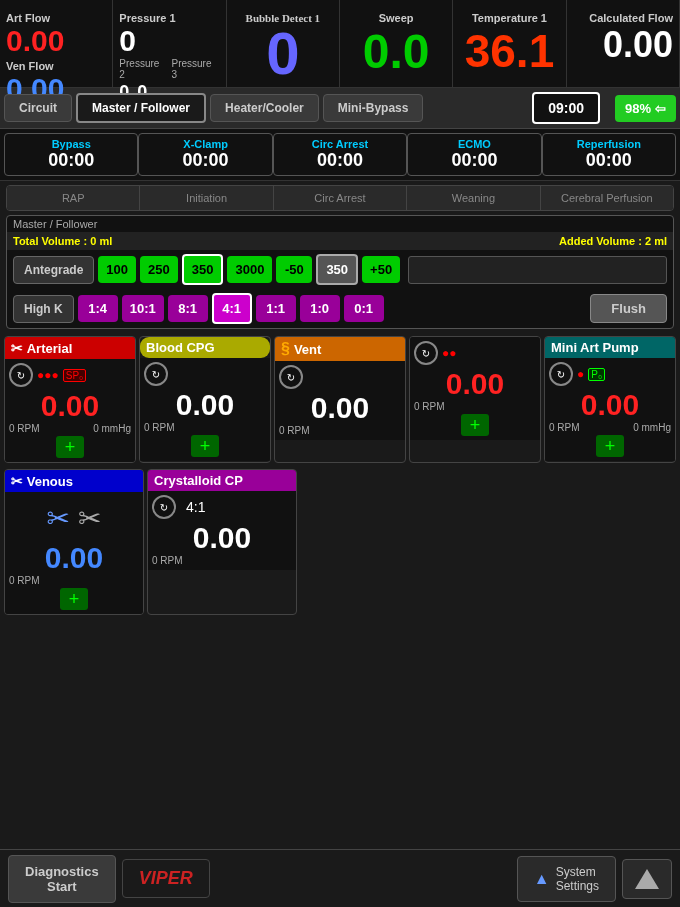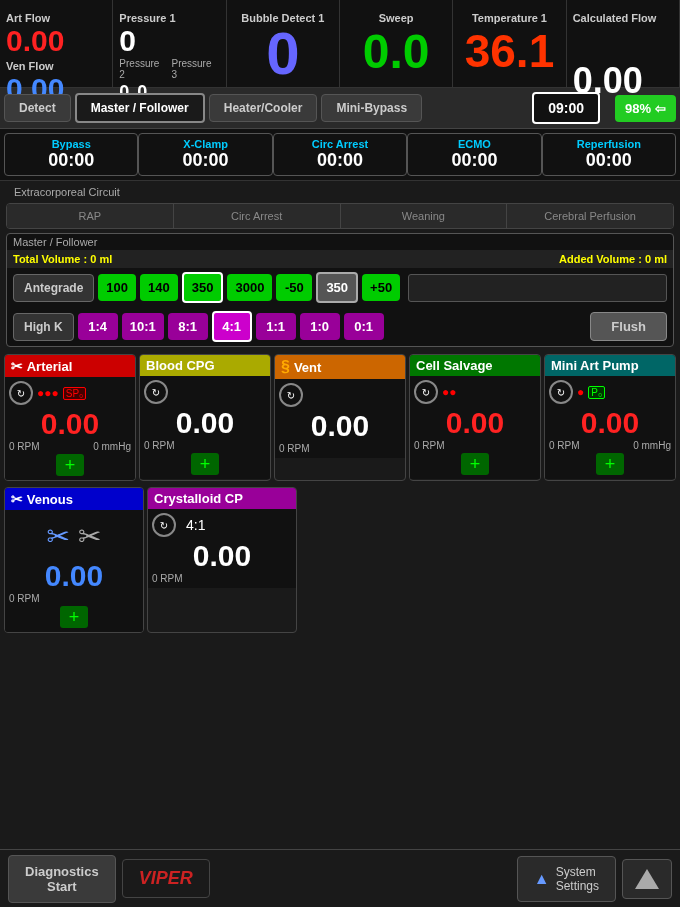--- a/index.html
+++ b/index.html
@@ -272,21 +272,21 @@
     }
     .pump-header {
       display: flex;
       align-items: center;
       padding: 3px 6px;
       gap: 4px;
       font-weight: bold;
       font-size: 13px;
     }
     .pump-header-red { background: #cc0000; }
-    .pump-header-yellow { background: #aaaa00; }
+    .pump-header-yellow { background: #aaaa00; border-radius: 9px; }
     .pump-header-orange { background: #cc6600; }
     .pump-header-green { background: #007700; }
     .pump-header-teal { background: #006666; }
     .pump-body {
       background: #111;
       padding: 4px;
     }
     .pump-icons-row {
       display: flex;
       align-items: center;
@@ -473,42 +473,42 @@
         <span class="sub-label">Pressure 3</span>
       </div>
       <div class="top-cell-sub">
         <span class="sub-value">0</span>
         <span style="color:#555;font-size:18px;font-weight:bold;">  </span>
         <span class="sub-value">0</span>
       </div>
     </div>
 
     <div class="top-cell" style="align-items:center;">
-      <span class="top-cell-label" style="text-align:right;">Bubble Detect 1</span>
+      <span class="top-cell-label" style="text-align:right;font-family:Liberation Serif, serif;">Bubble Detect 1</span>
       <span class="bubble-detect">0</span>
     </div>
 
     <div class="top-cell" style="align-items:center;">
       <span class="top-cell-label" style="text-align:center;">Sweep</span>
       <span class="sweep-value">0.0</span>
     </div>
 
     <div class="top-cell" style="align-items:center;">
       <span class="top-cell-label" style="text-align:center;">Temperature 1</span>
       <span class="temp-value">36.1</span>
     </div>
 
-    <div class="top-cell" style="align-items:flex-start;gap:36px;">
+    <div class="top-cell" style="align-items:flex-end;">
       <span class="top-cell-label" style="text-align:center;">Calculated Flow</span>
       <span class="calc-flow-value">0.00</span>
     </div>
   </div>
 
   <div class="nav-tabs">
-    <div class="nav-tab">Detect</div>
+    <div class="nav-tab">Circuit</div>
     <div class="nav-tab active">Master / Follower</div>
     <div class="nav-tab">Heater/Cooler</div>
     <div class="nav-tab">Mini-Bypass</div>
     <div class="nav-spacer"></div>
     <div class="time-box">09:00</div>
     <div class="battery-box">
       <span>98%</span>
       <span>⇦</span>
     </div>
   </div>
@@ -529,42 +529,40 @@
     <div class="timer-cell">
       <div class="timer-label">ECMO</div>
       <div class="timer-value">00:00</div>
     </div>
     <div class="timer-cell">
       <div class="timer-label">Reperfusion</div>
       <div class="timer-value">00:00</div>
     </div>
   </div>
 
-  <div style="padding: 4px 6px 0 6px;">
-    <span class="section-header">Extracorporeal Circuit</span>
-  </div>
   <div class="circuit-tabs">
     <div class="circuit-tab">RAP</div>
+    <div class="circuit-tab">Initiation</div>
     <div class="circuit-tab">Circ Arrest</div>
     <div class="circuit-tab">Weaning</div>
     <div class="circuit-tab">Cerebral Perfusion</div>
   </div>
 
   <div class="mf-section">
     <div class="mf-header">Master / Follower</div>
     <div class="mf-vol-row">
       <span class="mf-vol-label">Total Volume : 0 ml</span>
       <span style="flex:1;"></span>
-      <span class="mf-vol-added">Added Volume : 0 ml</span>
+      <span class="mf-vol-added">Added Volume : 2 ml</span>
     </div>
 
     <div class="mf-buttons-row">
       <button class="mf-label-btn">Antegrade</button>
       <button class="mf-num-btn btn-green">100</button>
-      <button class="mf-num-btn btn-green">140</button>
+      <button class="mf-num-btn btn-green">250</button>
       <button class="mf-num-btn btn-green" style="border: 2px solid white;">350</button>
       <button class="mf-num-btn btn-green">3000</button>
       <button class="mf-num-btn btn-green">-50</button>
       <button class="mf-num-btn btn-gray">350</button>
       <button class="mf-num-btn btn-green">+50</button>
       <div style="flex:1; height:28px; background:#222; border:1px solid #555; border-radius:3px; margin-left:4px;"></div>
     </div>
 
     <div class="mf-ratio-row">
       <button class="mf-label-btn">High K</button>
@@ -623,23 +621,20 @@
       <div class="pump-body">
         <div class="pump-icons-row">
           <div class="pump-circle">↻</div>
         </div>
         <div class="pump-value white">0.00</div>
         <div class="pump-rpm">0 RPM</div>
       </div>
     </div>
 
     <div class="pump-card">
-      <div class="pump-header pump-header-green">
-        <span>Cell Salvage</span>
-      </div>
       <div class="pump-body">
         <div class="pump-icons-row">
           <div class="pump-circle">↻</div>
           <span style="color:red;">●●</span>
         </div>
         <div class="pump-value red">0.00</div>
         <div class="pump-rpm">0 RPM</div>
         <button class="pump-plus-btn">+</button>
       </div>
     </div>

